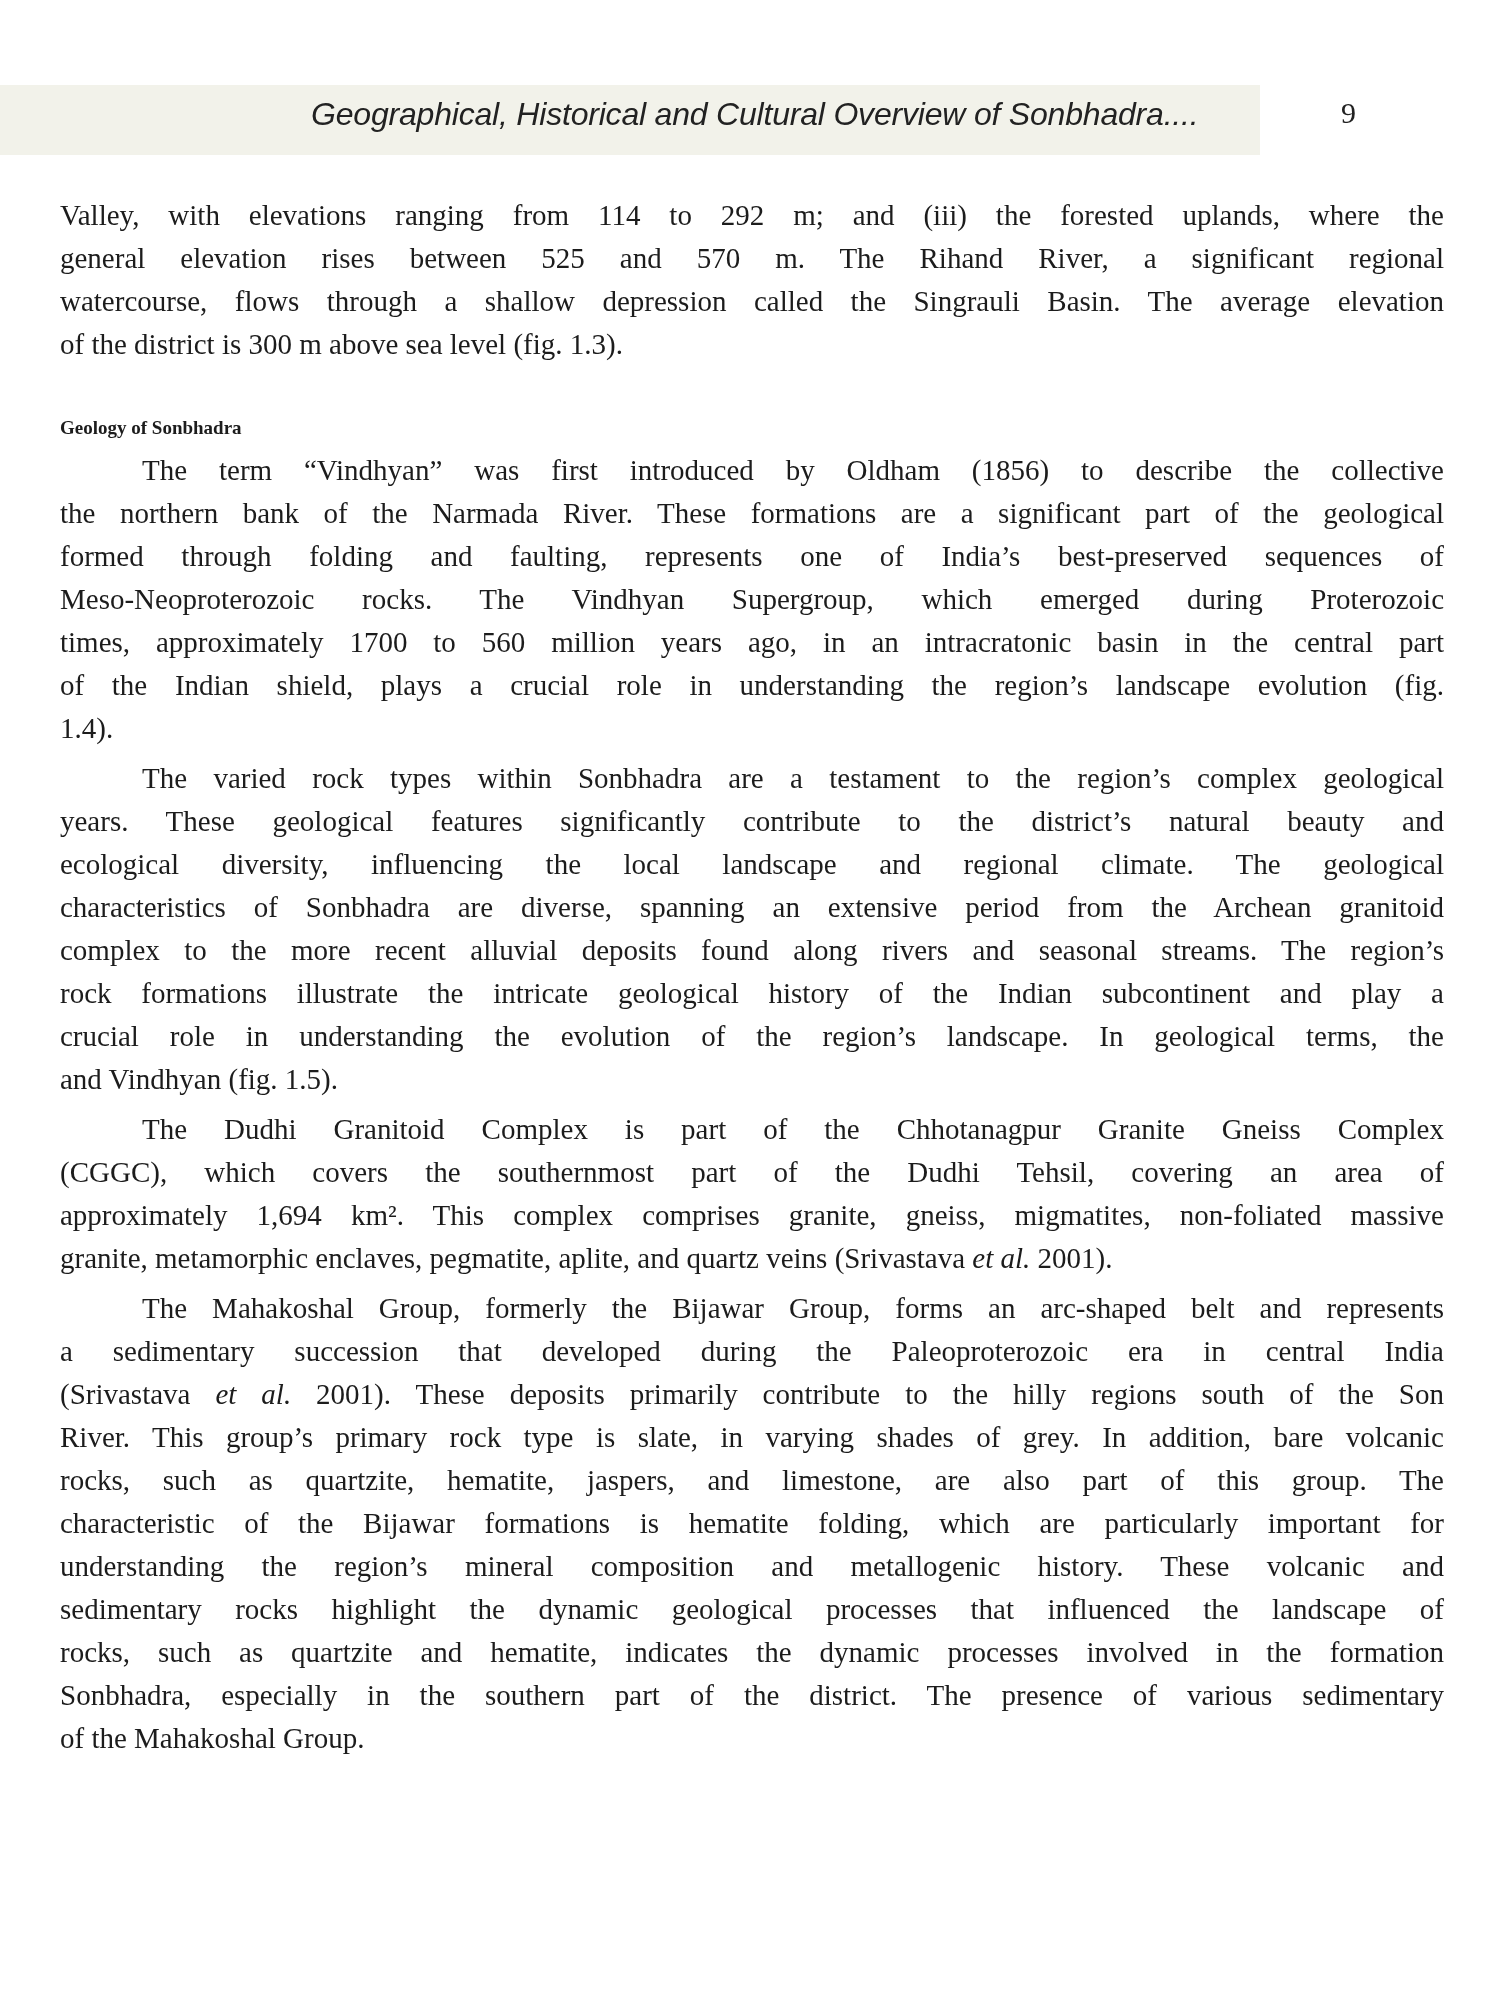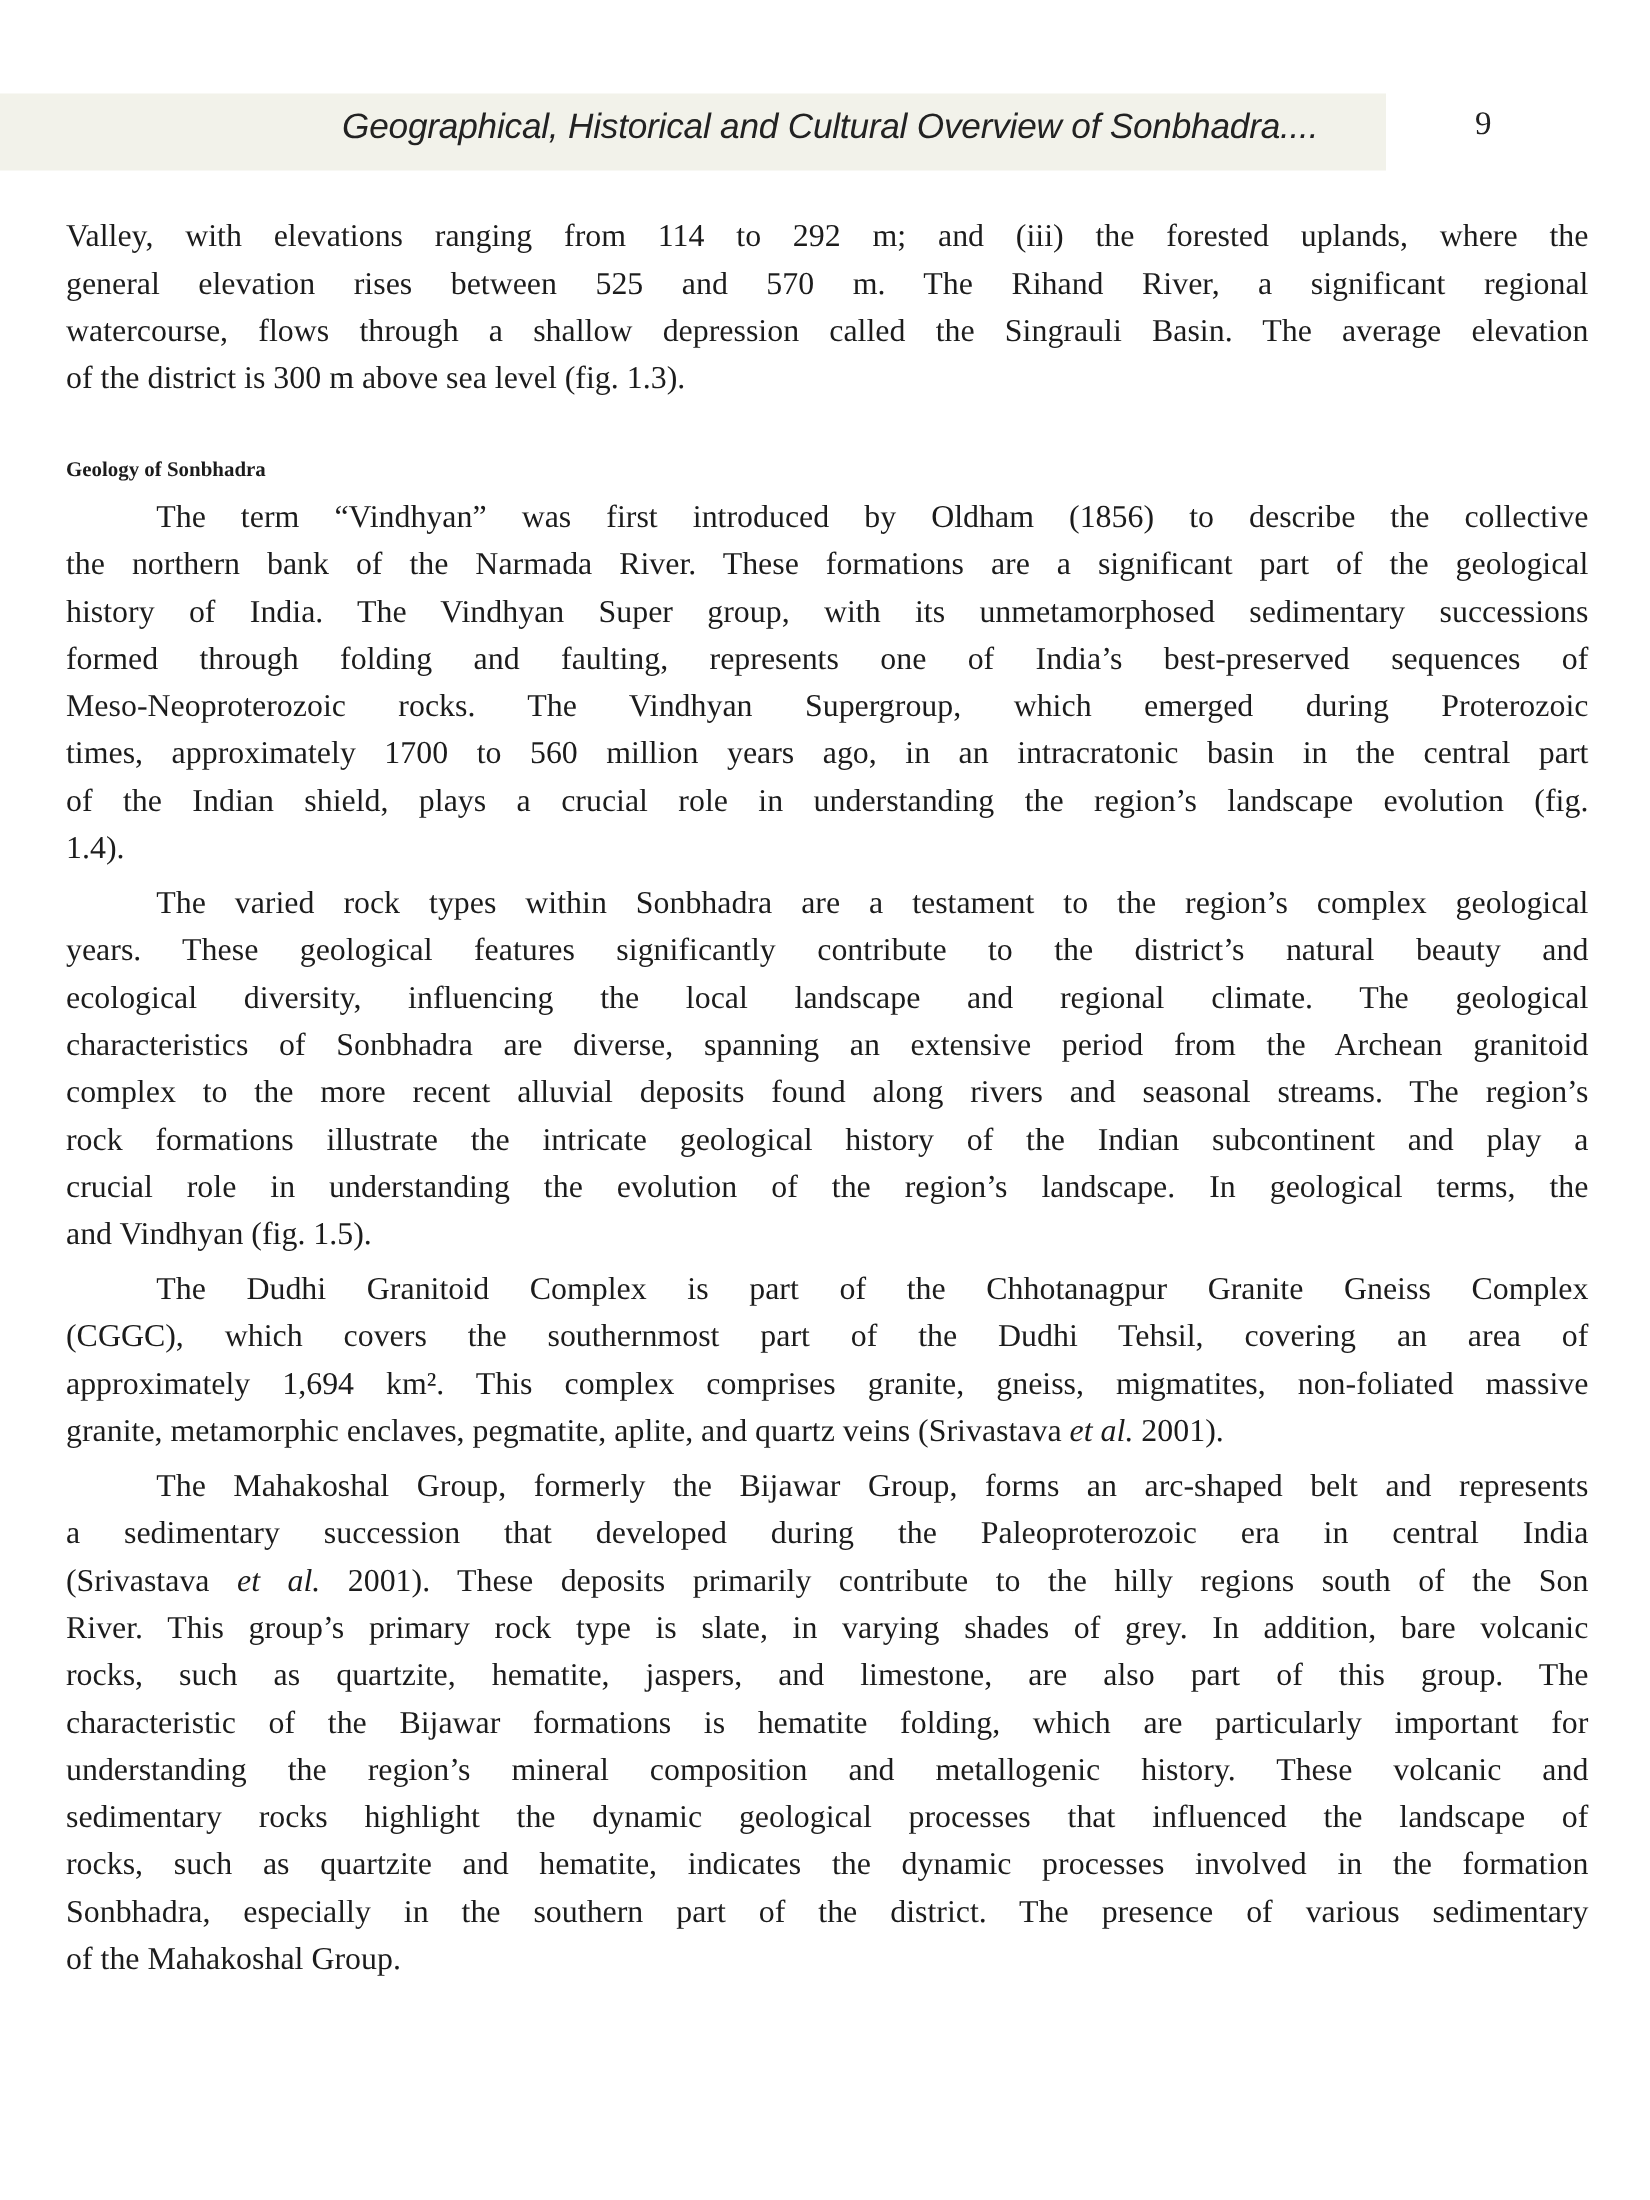--- a/index.html
+++ b/index.html
@@ -46,21 +46,20 @@
     <div>
       <div class="line">Valley, with elevations ranging from 114 to 292 m; and (iii) the forested uplands, where the</div>
       <div class="line">general elevation rises between 525 and 570 m. The Rihand River, a significant regional</div>
       <div class="line">watercourse, flows through a shallow depression called the Singrauli Basin. The average elevation</div>
       <div class="line last">of the district is 300 m above sea level (fig. 1.3).</div>
     </div>
     <div class="heading">Geology of Sonbhadra</div>
     <div>
       <div class="line indent">The term “Vindhyan” was first introduced by Oldham (1856) to describe the collective</div>
       <div class="line">the northern bank of the Narmada River. These formations are a significant part of the geological</div>
-      <div class="line">history of India. The Vindhyan Super group, with its unmetamorphosed sedimentary successions</div>
       <div class="line">formed through folding and faulting, represents one of India’s best-preserved sequences of</div>
       <div class="line">Meso-Neoproterozoic rocks. The Vindhyan Supergroup, which emerged during Proterozoic</div>
       <div class="line">times, approximately 1700 to 560 million years ago, in an intracratonic basin in the central part</div>
       <div class="line">of the Indian shield, plays a crucial role in understanding the region’s landscape evolution (fig.</div>
       <div class="line last">1.4).</div>
     </div>
     <div class="para-gap"></div>
     <div>
       <div class="line indent">The varied rock types within Sonbhadra are a testament to the region’s complex geological</div>
       <div class="line">years. These geological features significantly contribute to the district’s natural beauty and</div>

